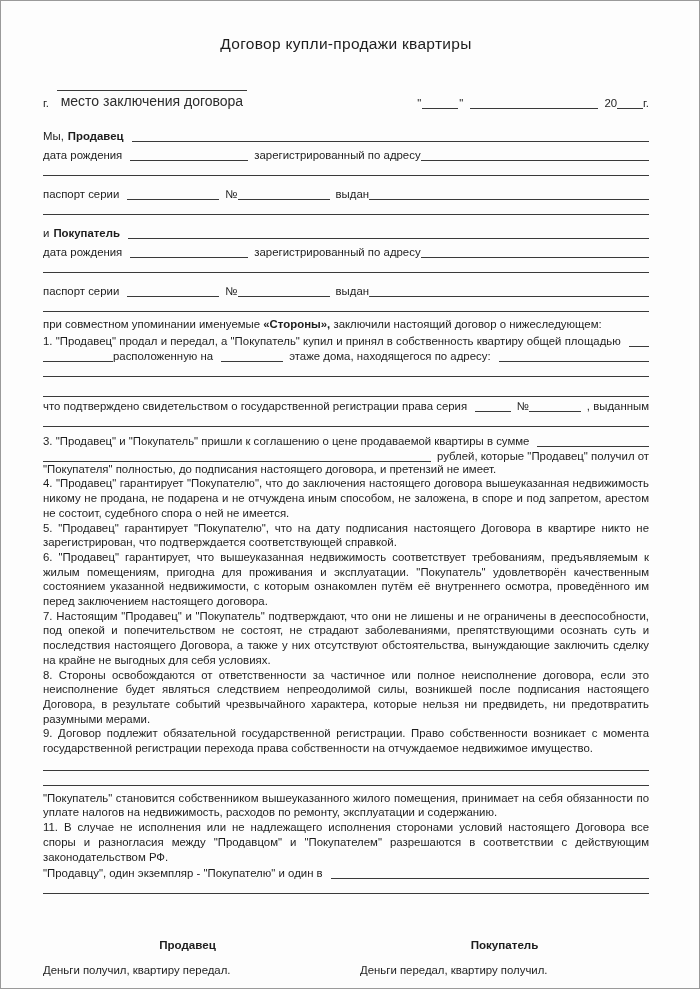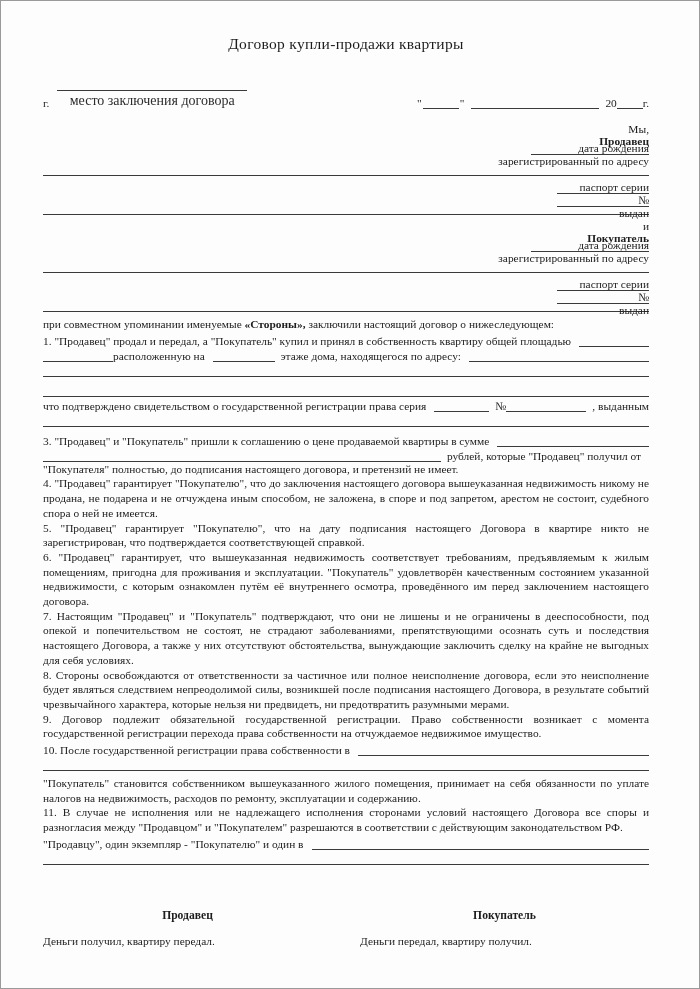--- a/index.html
+++ b/index.html
@@ -4,42 +4,42 @@
 <style>
   html,body { margin:0; padding:0; background:#e8e8e8; }
   .page {
     position:relative;
     width:700px; height:989px;
     box-sizing:border-box;
     margin:0 auto;
     background:#fdfdfd;
     border:1px solid #9a9a9a;
     padding:34px 50px 0 42px;
-    font-family:Liberation Serif, serif;
+    font-family:Liberation Sans, sans-serif;
     font-size:11.4px;
     color:#1d1d1d;
     overflow:hidden;
   }
   .title {
     text-align:center;
     font-size:15.5px;
     letter-spacing:.3px;
     margin:0 0 24px 0;
     font-weight:normal;
   }
   
   .b {
     display:inline-block;
     border-bottom:1px solid #3a3a3a;
     height:13px;
     flex:0 1 auto;
   }
   .grow { flex:1 1 auto; }
   
-  .frow { display:flex; align-items:flex-end; height:19px; white-space:nowrap;flex-direction:column; }
+  .frow { display:flex; align-items:flex-end; height:19px; white-space:nowrap; }
   .crow { display:flex; align-items:flex-end; height:15px; white-space:nowrap; }
   .frow .t, .crow .t { flex:0 0 auto; }
   .t + .b { margin-left:8px; }
   .b + .t { margin-left:6px; }
   .tight { margin-left:0 !important; }
   .bold { font-weight:bold; }
   
   .fullb {
     height:9px;
     border-bottom:1px solid #3a3a3a;
@@ -189,21 +189,20 @@
   <p class="line1">"Покупателя" полностью, до подписания настоящего договора, и претензий не имеет.</p>
 
   <p class="just">4. "Продавец" гарантирует "Покупателю", что до заключения настоящего договора вышеуказанная недвижимость никому не продана, не подарена и не отчуждена иным способом, не заложена, в споре и под запретом, арестом не состоит, судебного спора о ней не имеется.</p>
   <p class="just">5. "Продавец" гарантирует "Покупателю", что на дату подписания настоящего Договора в квартире никто не зарегистрирован, что подтверждается соответствующей справкой.</p>
   <p class="just">6. "Продавец" гарантирует, что вышеуказанная недвижимость соответствует требованиям, предъявляемым к жилым помещениям, пригодна для проживания и эксплуатации. "Покупатель" удовлетворён качественным состоянием указанной недвижимости, с которым ознакомлен путём её внутреннего осмотра, проведённого им перед заключением настоящего договора.</p>
   <p class="just">7. Настоящим "Продавец" и "Покупатель" подтверждают, что они не лишены и не ограничены в дееспособности, под опекой и попечительством не состоят, не страдают заболеваниями, препятствующими осознать суть и последствия настоящего Договора, а также у них отсутствуют обстоятельства, вынуждающие заключить сделку на крайне не выгодных для себя условиях.</p>
   <p class="just">8. Стороны освобождаются от ответственности за частичное или полное неисполнение договора, если это неисполнение будет являться следствием непреодолимой силы, возникшей после подписания настоящего Договора, в результате событий чрезвычайного характера, которые нельзя ни предвидеть, ни предотвратить разумными мерами.</p>
   <p class="just">9. Договор подлежит обязательной государственной регистрации. Право собственности возникает с момента государственной регистрации перехода права собственности на отчуждаемое недвижимое имущество.</p>
 
   <div class="crow">
-    <span class="t">10. После государственной регистрации права собственности в</span>
     <span class="b grow"></span>
   </div>
   <div class="fullb"></div>
   <p class="just">"Покупатель" становится собственником вышеуказанного жилого помещения, принимает на себя обязанности по уплате налогов на недвижимость, расходов по ремонту, эксплуатации и содержанию.</p>
 
   <p class="just">11. В случае не исполнения или не надлежащего исполнения сторонами условий настоящего Договора все споры и разногласия между "Продавцом" и "Покупателем" разрешаются в соответствии с действующим законодательством РФ.</p>
   <div class="crow">
     <span class="t">"Продавцу", один экземпляр - "Покупателю" и один в</span>
     <span class="b grow"></span>
   </div>

